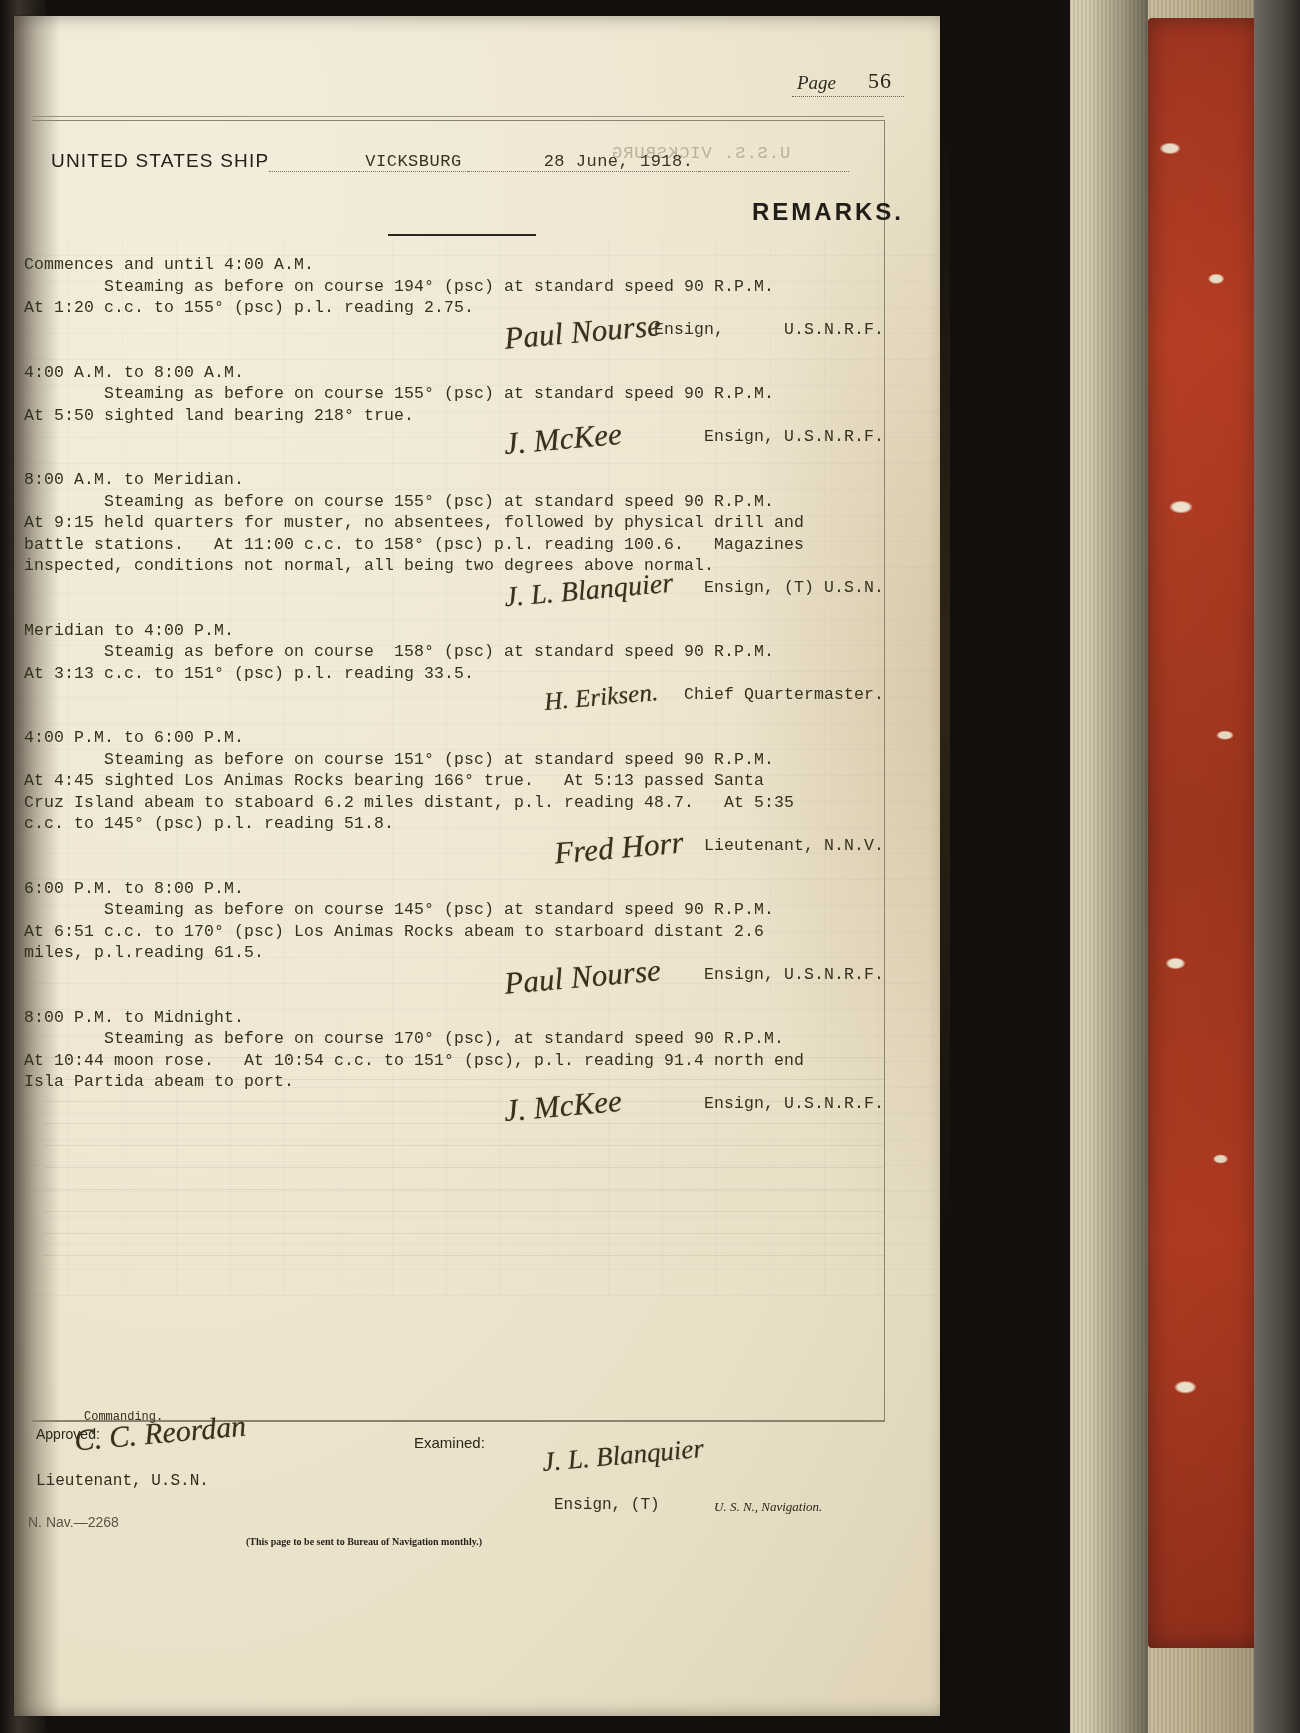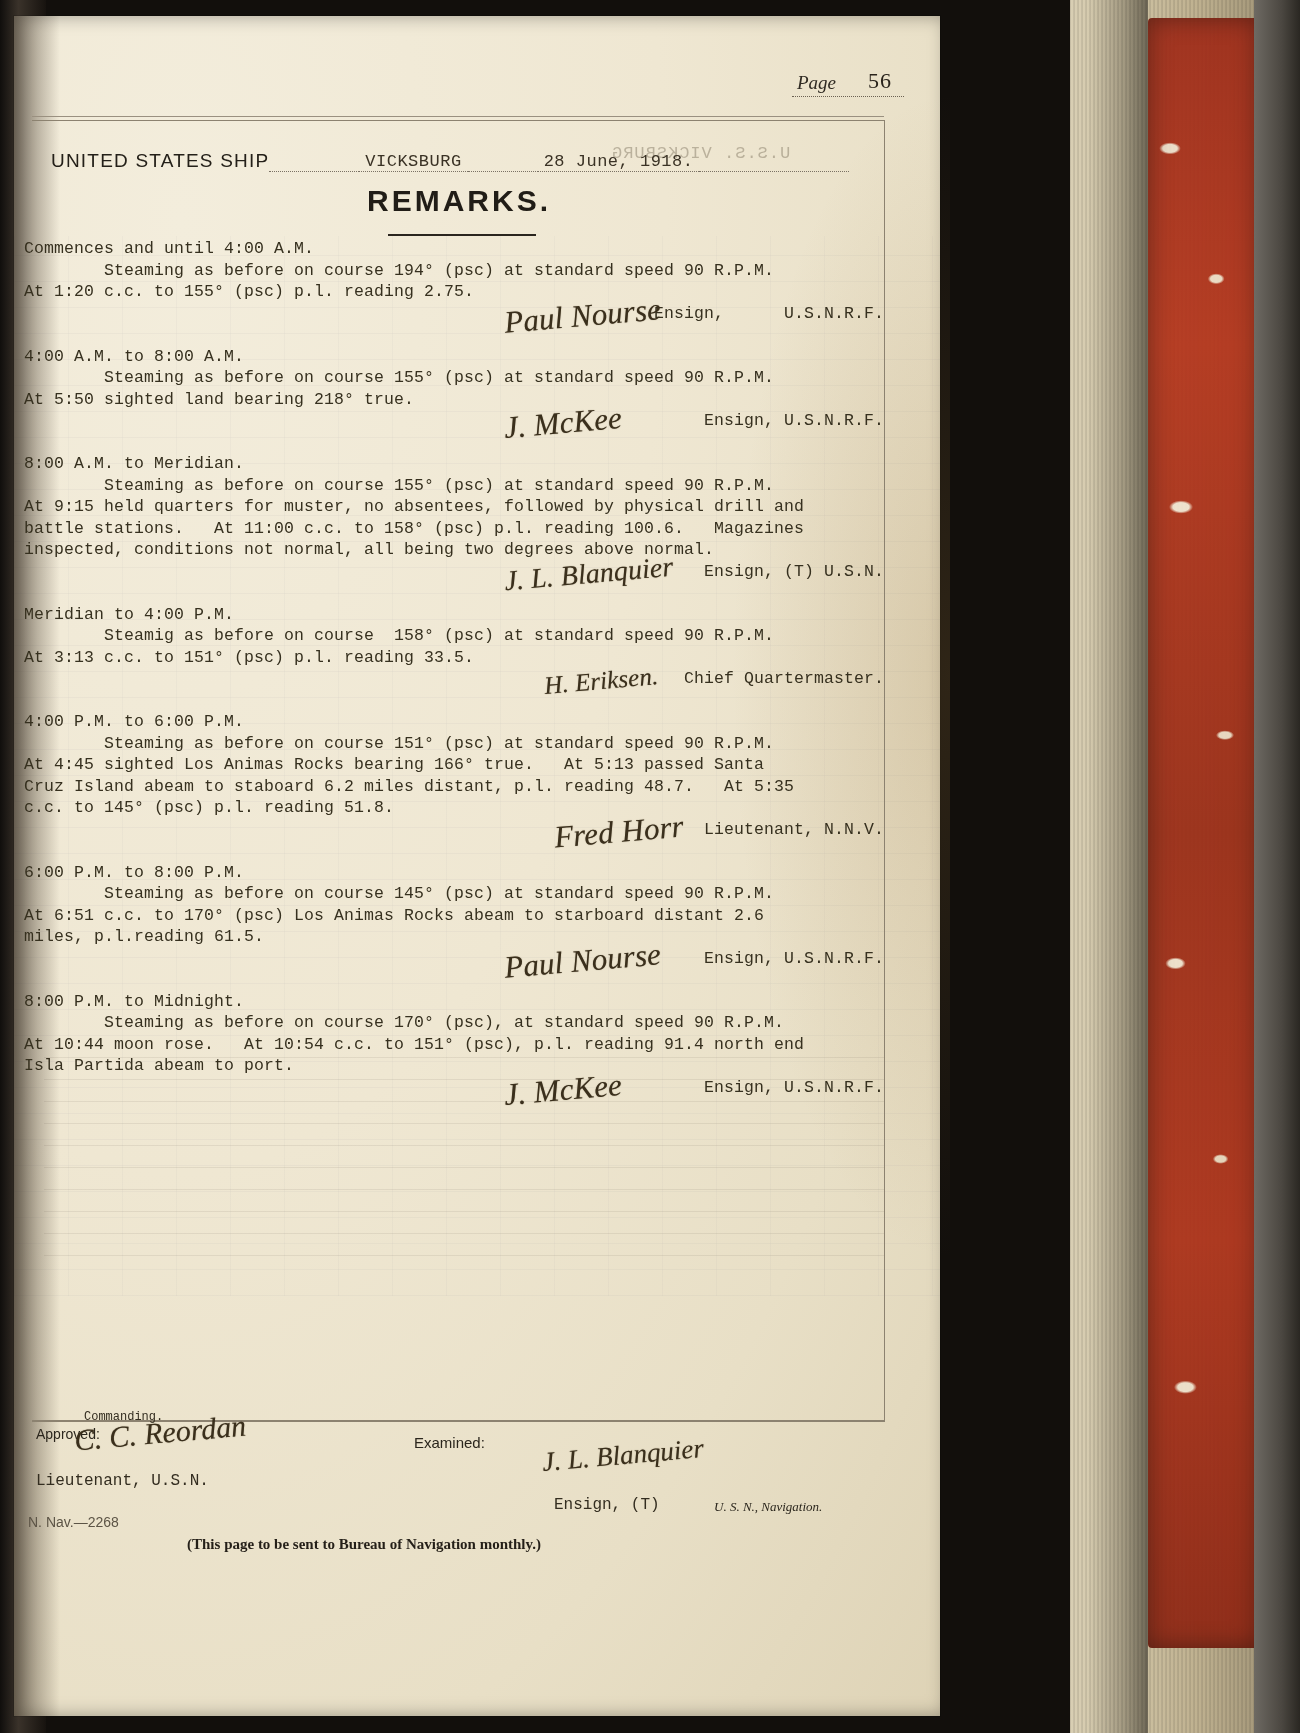--- a/index.html
+++ b/index.html
@@ -121,30 +121,30 @@
   .dotline{
     flex:0 0 auto;border-bottom:1px dotted #7a7164;height:18px;
   }
   .typed{
     font-family:"Liberation Mono", monospace;
     font-size:17px;color:#3a3225;letter-spacing:.5px;
     white-space:nowrap;padding:0 6px;border-bottom:1px dotted #7a7164;
   }
 
   .remarks{
-    position:absolute;left:0;top:168px;width:890px;text-align:center;
+    position:absolute;left:0;top:182px;width:890px;text-align:right;
     font-family:"Liberation Sans", sans-serif;
-    font-weight:bold;font-size:30px;letter-spacing:3px;color:#211d17;
+    font-weight:bold;font-size:24px;letter-spacing:3px;color:#211d17;
   }
   .remarksRule{
     position:absolute;left:374px;top:218px;width:148px;border-bottom:2px solid #2a251e;
   }
 
   #body{
-    position:absolute;left:10px;top:222px;width:860px;
+    position:absolute;left:10px;top:238px;width:860px;
     font-family:"Liberation Mono", monospace;
     font-size:16.5px;line-height:21.5px;
     color:#36301f;
     white-space:pre;
     letter-spacing:.1px;
   }
   .entry{margin-bottom:0;}
   .sigline{
     text-align:right;
     white-space:pre;
@@ -187,21 +187,21 @@
   .navline{
     position:absolute;left:540px;top:1480px;
     font-family:"Liberation Mono", monospace;font-size:16px;color:#332d20;
   }
   .navtitle{
     position:absolute;left:700px;top:1483px;
     font-family:"Liberation Serif", serif;font-size:13px;font-style:italic;color:#2b261d;
   }
   .footnote{
     position:absolute;left:0;top:1520px;width:700px;text-align:center;
-    font-family:"Liberation Serif", serif;font-weight:bold;font-size:15px;color:#241f18;
+    font-family:"Liberation Serif", serif;font-weight:bold;font-size:10px;color:#241f18;
   }
   .formno{
     position:absolute;left:14px;top:1498px;
     font-family:"Liberation Sans", sans-serif;font-size:14px;color:#5c5446;
   }
   .mirror{
     position:absolute;right:150px;top:128px;
     font-family:"Liberation Mono", monospace;font-size:17px;
     color:rgba(90,78,58,.35);
     transform:scaleX(-1);

